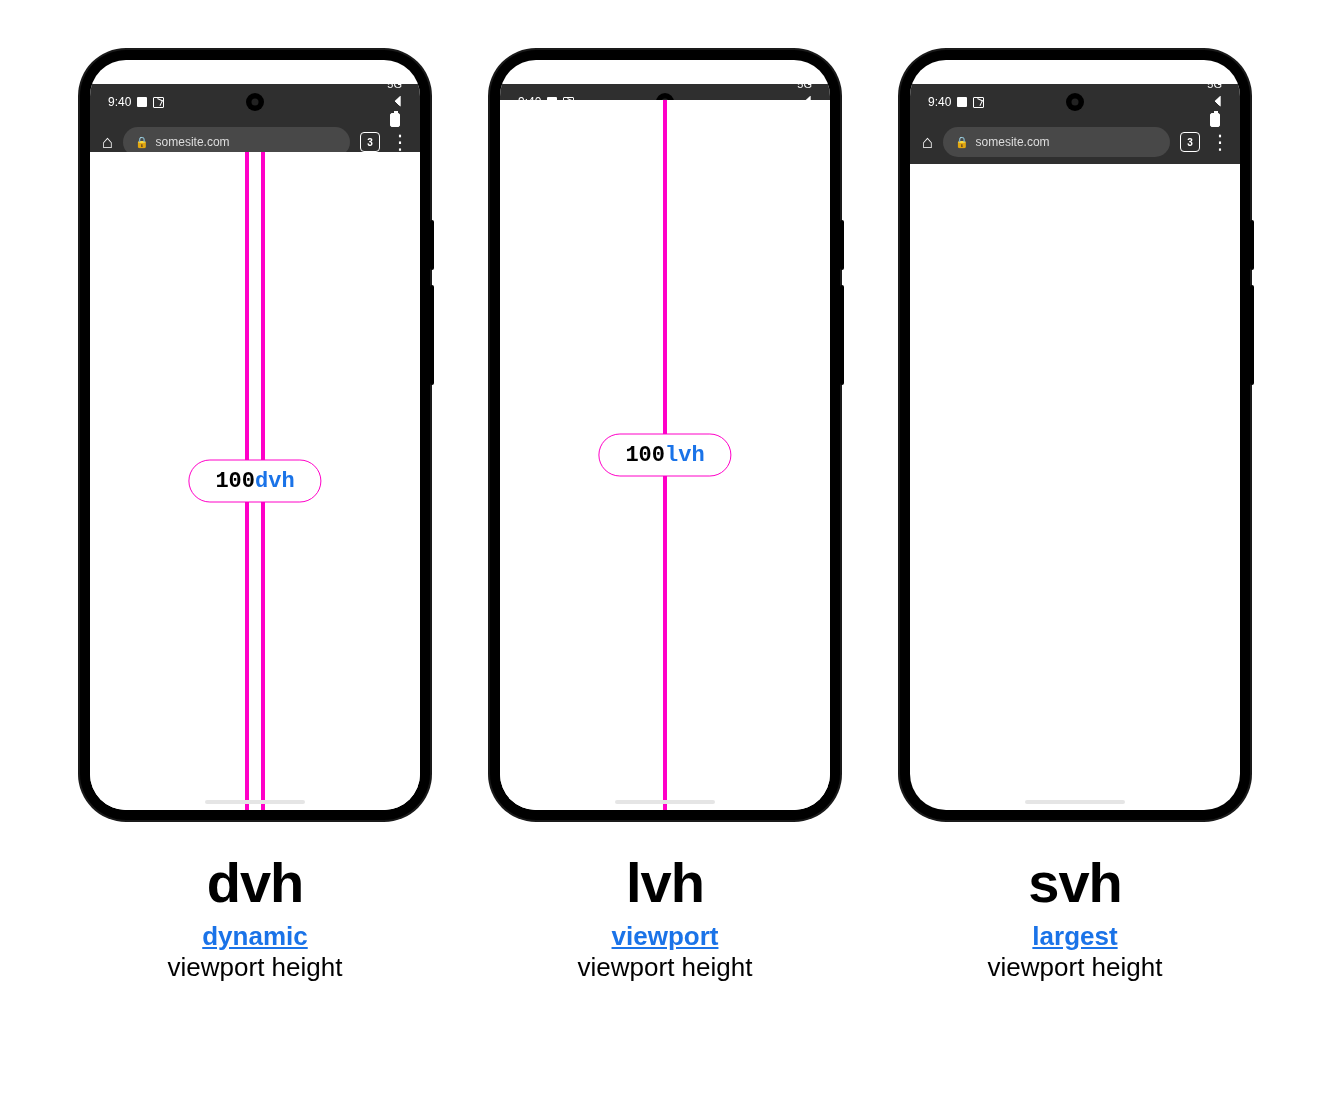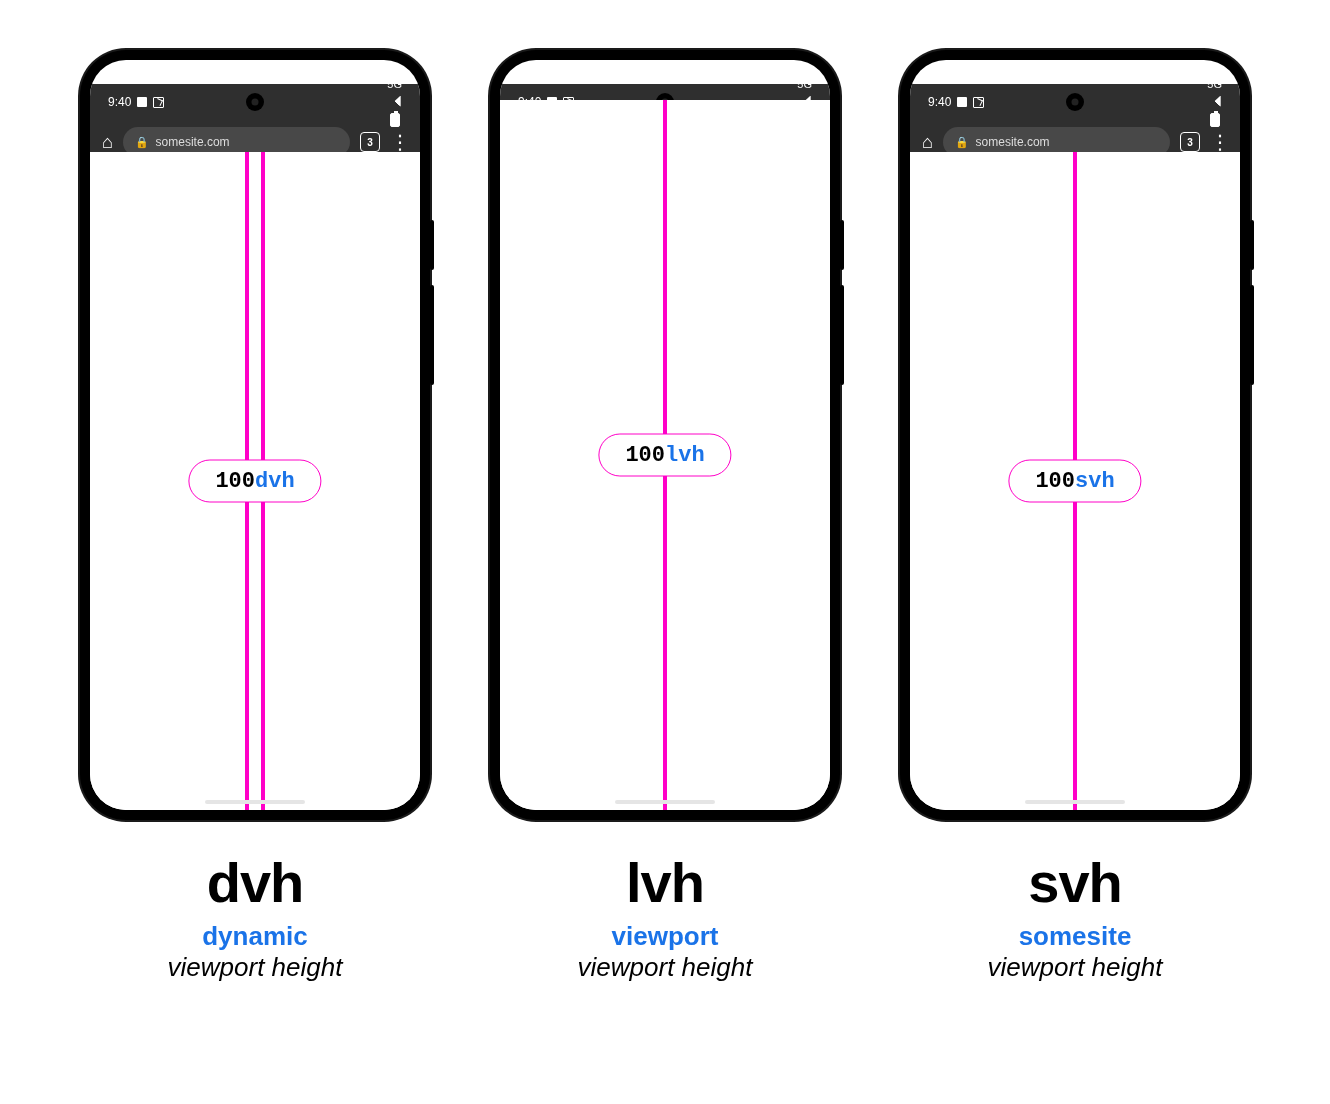--- a/index.html
+++ b/index.html
@@ -35,22 +35,22 @@
 .line.left  { left:calc(50% - 10px); }
 .line.right { left:calc(50% + 6px); }
 
 .pill { position:absolute; left:50%; top:50%; transform:translate(-50%,-50%); background:#fff; border:1.5px solid #ff00c8; border-radius:24px; padding:8px 26px; font-family:"Courier New",monospace; font-size:22px; font-weight:600; white-space:nowrap; color:#000; }
 .pill b { color:#1a73e8; font-weight:700; }
 
 .nav-handle { position:absolute; bottom:6px; left:50%; transform:translateX(-50%); width:100px; height:4px; background:#e5e5e5; border-radius:3px; }
 
 .caption { text-align:center; margin-top:30px; }
 .cap-title { font-size:56px; font-weight:800; letter-spacing:-1px; }
-.cap-kw { color:#1a73e8; font-size:26px; font-weight:700; margin-top:6px; }
-.cap-sub { font-size:26px; color:#000;font-style:italic; }
+.cap-kw { color:#1a73e8; font-size:26px; font-weight:700; margin-top:6px;text-decoration:underline; }
+.cap-sub { font-size:26px; color:#000; }
 
 .sig { width:12px; height:11px; position:relative; display:inline-block; }
 .sig::before { content:""; position:absolute; inset:0; background:linear-gradient(to top right,transparent 49%,#fff 51%); clip-path:polygon(0 100%,100% 100%,100% 0); }
 .batt { width:10px; height:14px; border:1px solid #fff; border-radius:2px; display:inline-block; position:relative; background:#fff; }
 .batt::before { content:""; position:absolute; top:-3px; left:3px; width:4px; height:2px; background:#fff; }
 .sq-ic { width:10px; height:10px; background:#fff; display:inline-block; border-radius:1px; }
 .s-ic  { width:11px; height:11px; display:inline-block; border:1.5px solid #fff; border-radius:1px; position:relative; }
 .s-ic::after { content:""; position:absolute; left:2px; top:1px; width:5px; height:5px; border-top:1.5px solid #fff; border-right:1.5px solid #fff; transform:rotate(26deg); }
 </style>
 </head>
@@ -156,28 +156,22 @@
 
     <div class="browser-bar">
       <span class="home-ic">⌂</span>
       <div class="addr">
         <span class="lock-ic">🔒</span>
         <span>somesite.com</span>
       </div>
       <span class="tab-count">3</span>
       <span class="menu-ic">⋮</span>
     </div>
-        <div class="viewport with-bar">
-          <div class="line single"></div>
-          <div class="pill">
-            <span>100</span><b>svh</b>
-          </div>
-        </div>
         <div class="nav-handle"></div>
       </div>
     </div>
     <div class="caption">
       <div class="cap-title">svh</div>
-      <div class="cap-kw">somesite</div>
+      <div class="cap-kw">largest</div>
       <div class="cap-sub">viewport height</div>
     </div>
   </div>
   </div>
 
 </body></html>

